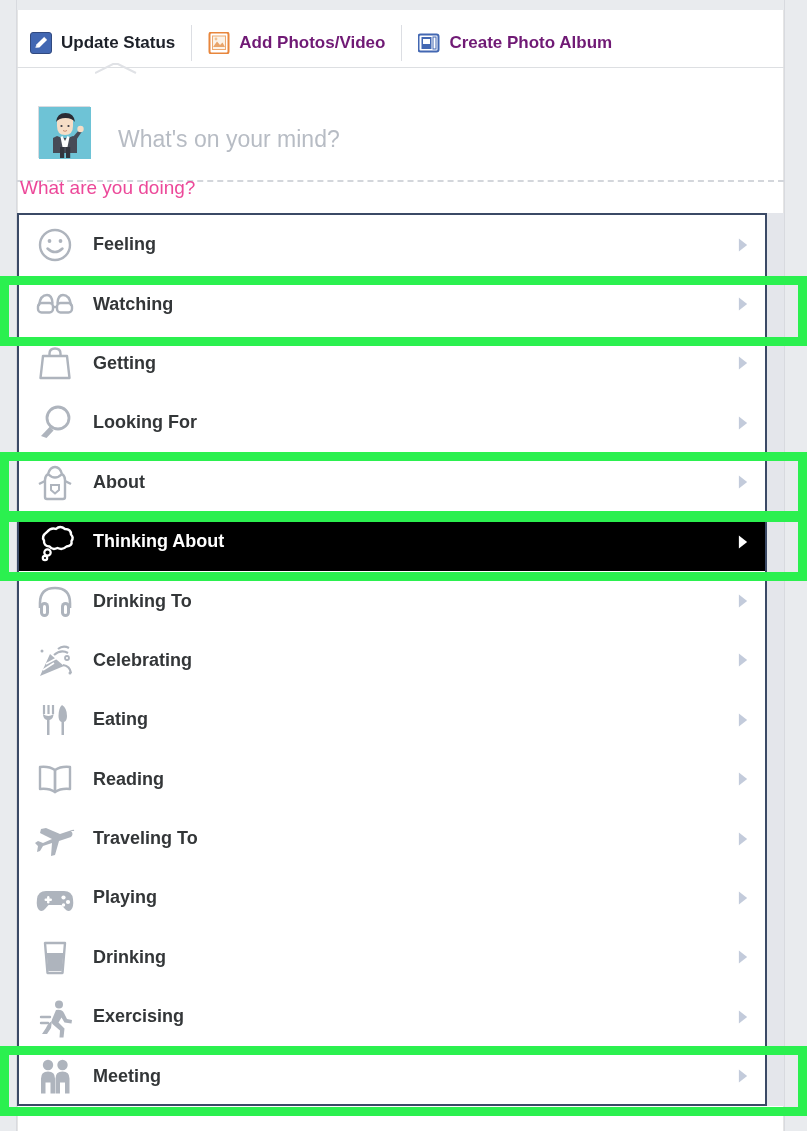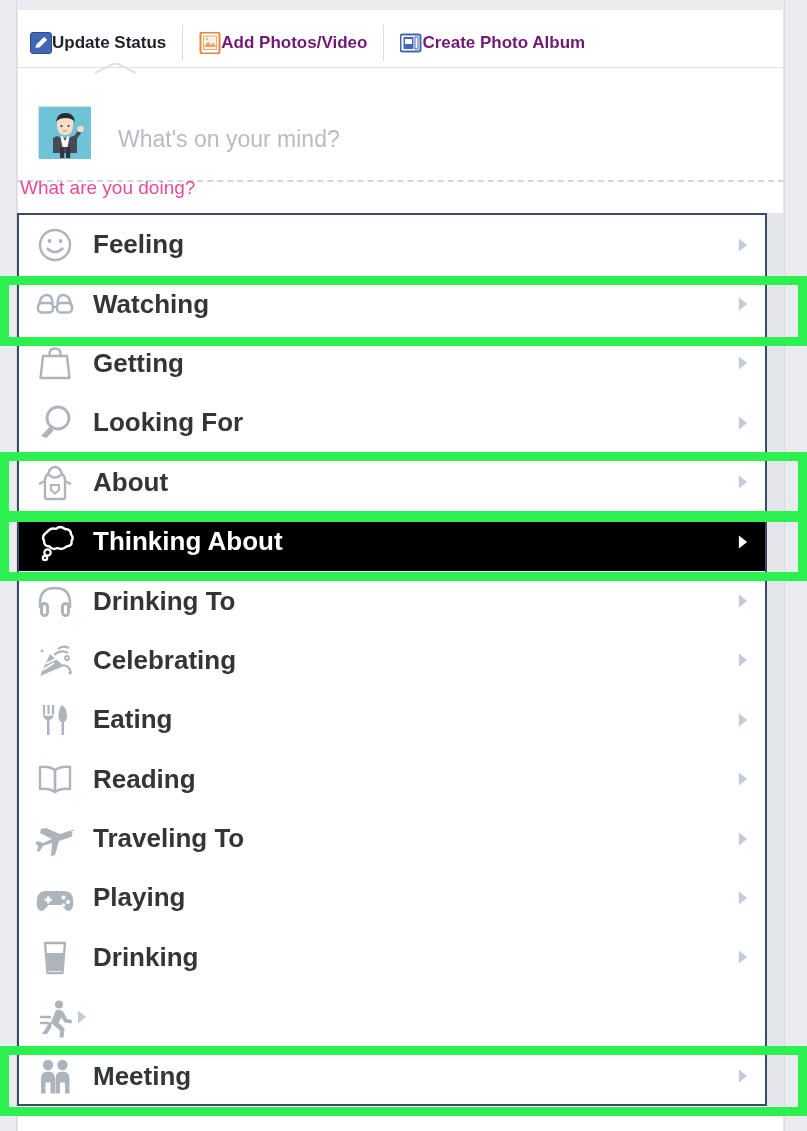--- a/index.html
+++ b/index.html
@@ -35,21 +35,21 @@
     border-right:1px solid #e5e5e5;
   }
 
   
   .tabbar{
     position:absolute; left:17px; top:18px; width:767px; height:50px;
     display:flex; align-items:center; padding-left:13px;
     border-bottom:1px solid #dddfe2;
   }
   .tab{
-    display:flex; align-items:center; 
+    display:flex; align-items:center; gap:9px;
     height:36px; padding:0 14px 0 0; cursor:pointer;
     position:relative;
   }
   .tab + .tab{ padding-left:16px; border-left:1px solid #dcdee3; margin-left:2px;}
   .tab-label{
     font-size:17px; font-weight:bold; color:#701a75; letter-spacing:0;
     white-space:nowrap;
   }
   .tab.active .tab-label{ color:#1d2129; }
   .tab-icon{ width:22px; height:22px; flex:0 0 22px; display:block; }
@@ -99,21 +99,21 @@
   .opt-row{
     display:flex; align-items:center;
     height:59.4px; width:100%;
     padding-left:15px; padding-right:16px;
     background:#ffffff; cursor:pointer;
     position:relative;
   }
   .opt-row.selected{ background:#000000; }
   .opt-icon{ width:42px; height:42px; flex:0 0 42px; display:block; }
   .opt-label{
-    margin-left:17px; font-size:26px; font-weight:bold;
+    margin-left:17px; font-size:18px; font-weight:bold;
     color:#333638; white-space:nowrap; flex:1 1 auto;
   }
   .opt-row.selected .opt-label{ color:#ffffff; }
   .opt-chevron{ width:12px; height:16px; flex:0 0 12px; display:block; }
 
   
   .hl{
     position:absolute; left:0; width:807px;
     border:9px solid #2bf04f;
     pointer-events:none;
@@ -323,20 +323,21 @@
           </svg></span>
         <span class="opt-label">Drinking</span>
         <span class="opt-chevron" style="color: rgb(195, 203, 219);"><svg viewBox="0 0 13 16" width="12" height="16">
             <use href="#ic-chevron-right-icon"></use>
           </svg></span>
       </div>
       <div class="opt-row">
         <span class="opt-icon" style="color: rgb(174, 180, 189);"><svg viewBox="0 0 42 42" width="42" height="42">
             <use href="#ic-running-person-icon"></use>
           </svg></span>
+        <span class="opt-label">Exercising</span>
         <span class="opt-chevron" style="color: rgb(195, 203, 219);"><svg viewBox="0 0 13 16" width="12" height="16">
             <use href="#ic-chevron-right-icon"></use>
           </svg></span>
       </div>
       <div class="opt-row">
         <span class="opt-icon" style="color: rgb(174, 180, 189);"><svg viewBox="0 0 42 42" width="42" height="42">
             <use href="#ic-two-people-icon"></use>
           </svg></span>
         <span class="opt-label">Meeting</span>
         <span class="opt-chevron" style="color: rgb(195, 203, 219);"><svg viewBox="0 0 13 16" width="12" height="16">

